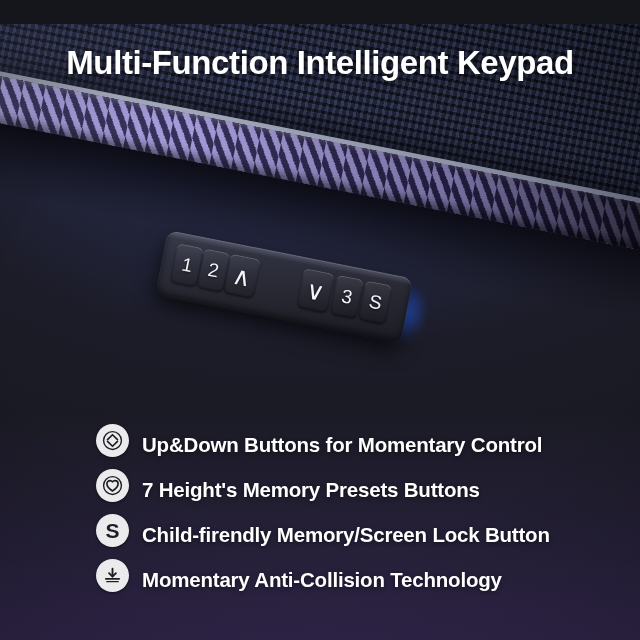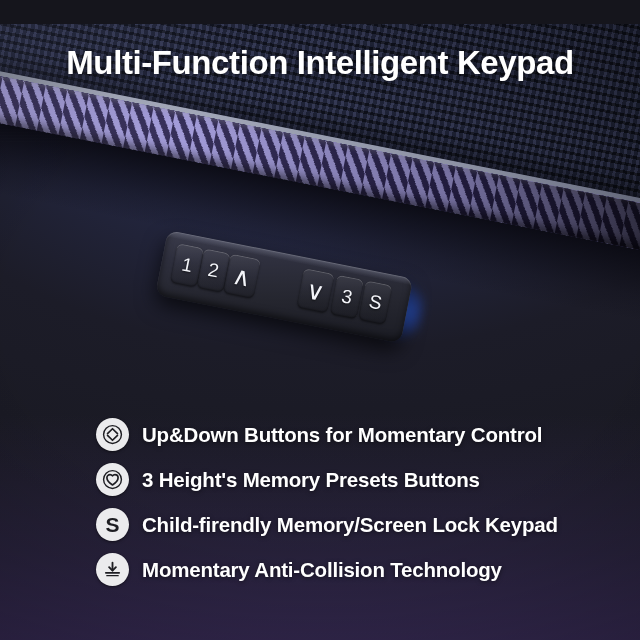--- a/index.html
+++ b/index.html
@@ -215,21 +215,21 @@
 
   
   .features {
     position: absolute;
     left: 96px;
     top: 388px;
     width: 500px;
   }
   .feature {
     display: flex;
-    align-items: center;
+    align-items: flex-end;
     height: 45px;
     margin-bottom: 0px;
   }
   .f-icon {
     flex: 0 0 auto;
     width: 33px;
     height: 33px;
     border-radius: 50%;
     background: #ebebed;
     display: flex;
@@ -309,28 +309,28 @@
       <span class="f-text">Up&amp;Down Buttons for Momentary Control</span>
     </div>
 
     <div class="feature">
       <span class="f-icon">
         <svg width="21" height="21" viewBox="0 0 24 24" aria-hidden="true">
           <circle cx="12" cy="12" r="10.2" fill="none" stroke="#1d1d22" stroke-width="1.6"></circle>
           <path d="M12 18.2 C12 18.2 5.6 14.2 5.6 10.1 C5.6 7.9 7.3 6.4 9.2 6.4 C10.4 6.4 11.4 7.0 12 7.9 C12.6 7.0 13.6 6.4 14.8 6.4 C16.7 6.4 18.4 7.9 18.4 10.1 C18.4 14.2 12 18.2 12 18.2 Z" fill="none" stroke="#1d1d22" stroke-width="1.9" stroke-linejoin="round"></path>
         </svg>
       </span>
-      <span class="f-text">3 Height's Memory Presets Buttons</span>
+      <span class="f-text">7 Height's Memory Presets Buttons</span>
     </div>
 
     <div class="feature">
       <span class="f-icon">
         <span class="s-glyph">S</span>
       </span>
-      <span class="f-text">Child-firendly Memory/Screen Lock Keypad</span>
+      <span class="f-text">Child-firendly Memory/Screen Lock Button</span>
     </div>
 
     <div class="feature">
       <span class="f-icon">
         <svg width="21" height="21" viewBox="0 0 24 24" aria-hidden="true">
           <path d="M12 4.2 L12 12.6" fill="none" stroke="#1d1d22" stroke-width="2.1" stroke-linecap="round"></path>
           <path d="M8.1 9.4 L12 13.4 L15.9 9.4" fill="none" stroke="#1d1d22" stroke-width="2.1" stroke-linecap="round" stroke-linejoin="round"></path>
           <path d="M4.4 15.8 L19.6 15.8" fill="none" stroke="#1d1d22" stroke-width="2.1" stroke-linecap="round"></path>
           <path d="M5.6 19.0 L18.4 19.0" fill="none" stroke="#1d1d22" stroke-width="1.7" stroke-linecap="round"></path>
         </svg>

